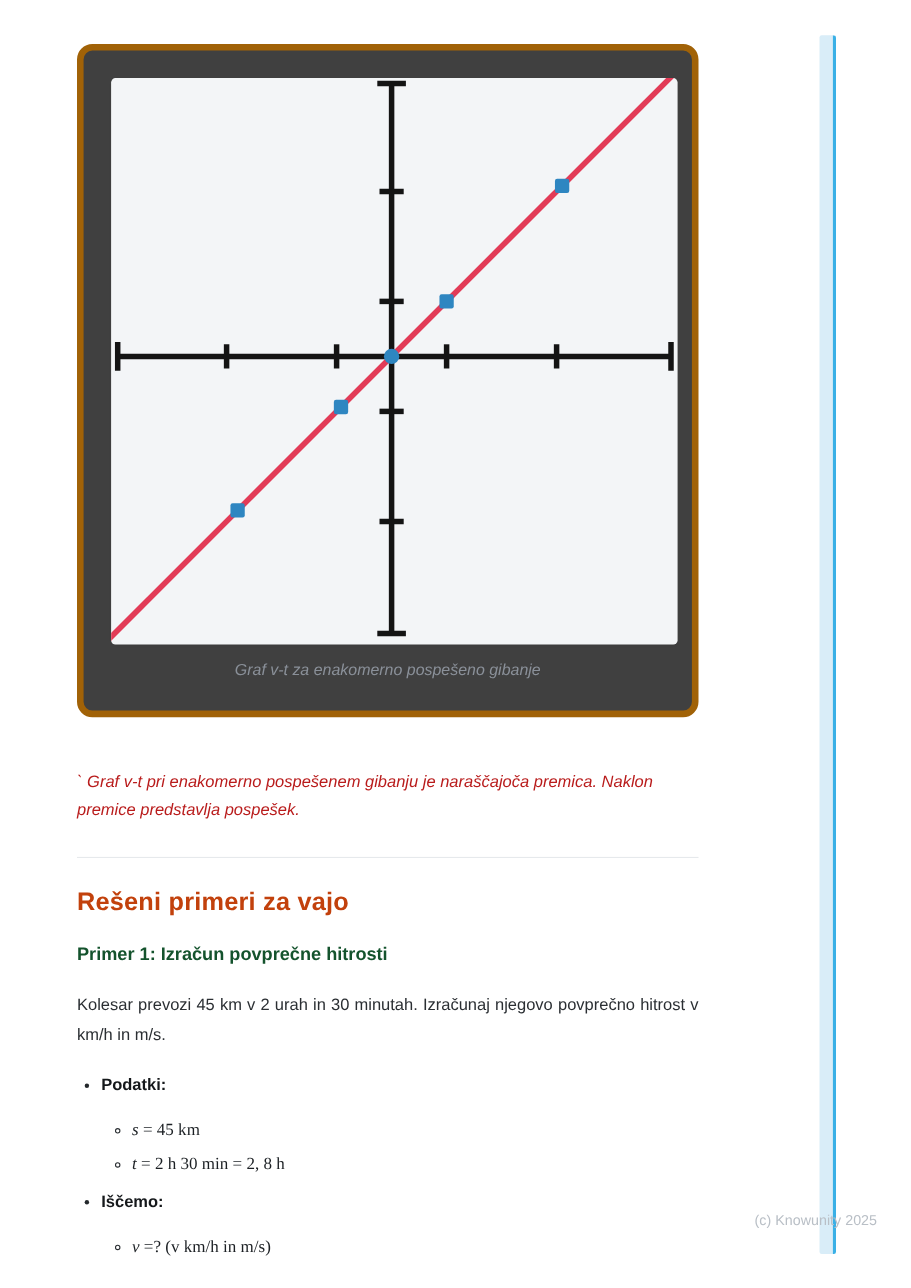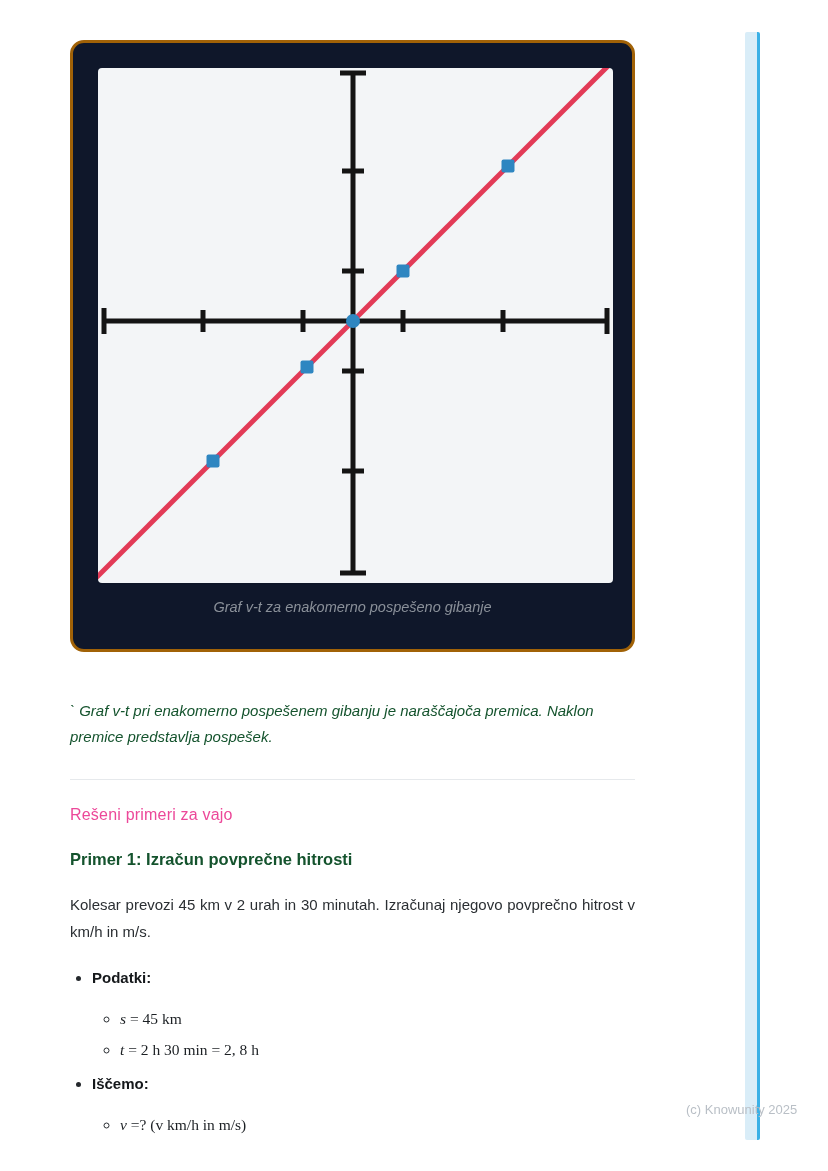--- a/index.html
+++ b/index.html
@@ -9,22 +9,22 @@
     font-family:"Liberation Sans", sans-serif;
     color:#24282c;
     position:relative;
     overflow:hidden;
   }
   .content { position:absolute; left:70px; top:40px; width:565px; }
 
   
   .figure-card {
     width:565px; height:612px;
-    background:#0f172a;
-    border:3px solid #a16207;
+    background:#404040;
+    border:6px solid #a16207;
     border-radius:14px;
     position:relative;
   }
   .plot-wrap {
     position:absolute; left:25px; top:25px;
     width:515px; height:515px;
     background:#f3f5f7;
     border-radius:4px;
     box-shadow:0 1px 2px rgba(0,0,0,0.05);
     overflow:hidden;
@@ -37,29 +37,29 @@
     color:#8a9099;
     font-size:14.5px;
   }
 
   .note {
     margin-top:46px;
     width:565px;
     font-style:italic;
     font-size:15px;
     line-height:1.75;
-    color:#14532d;
+    color:#b91c1c;
   }
   .divider { margin-top:28px; border:none; border-top:1px solid #e6e9ec; height:0; }
 
   .section-heading {
     margin-top:26px;
-    font-size:16px;
-    font-weight:normal;
-    color:#ec4899;
+    font-size:23px;
+    font-weight:bold;
+    color:#c2410c;
     letter-spacing:0.2px;
   }
   .example-heading {
     margin-top:26px;
     font-size:16.5px;
     font-weight:bold;
     color:#14532d;
   }
   .paragraph {
     margin-top:22px;

